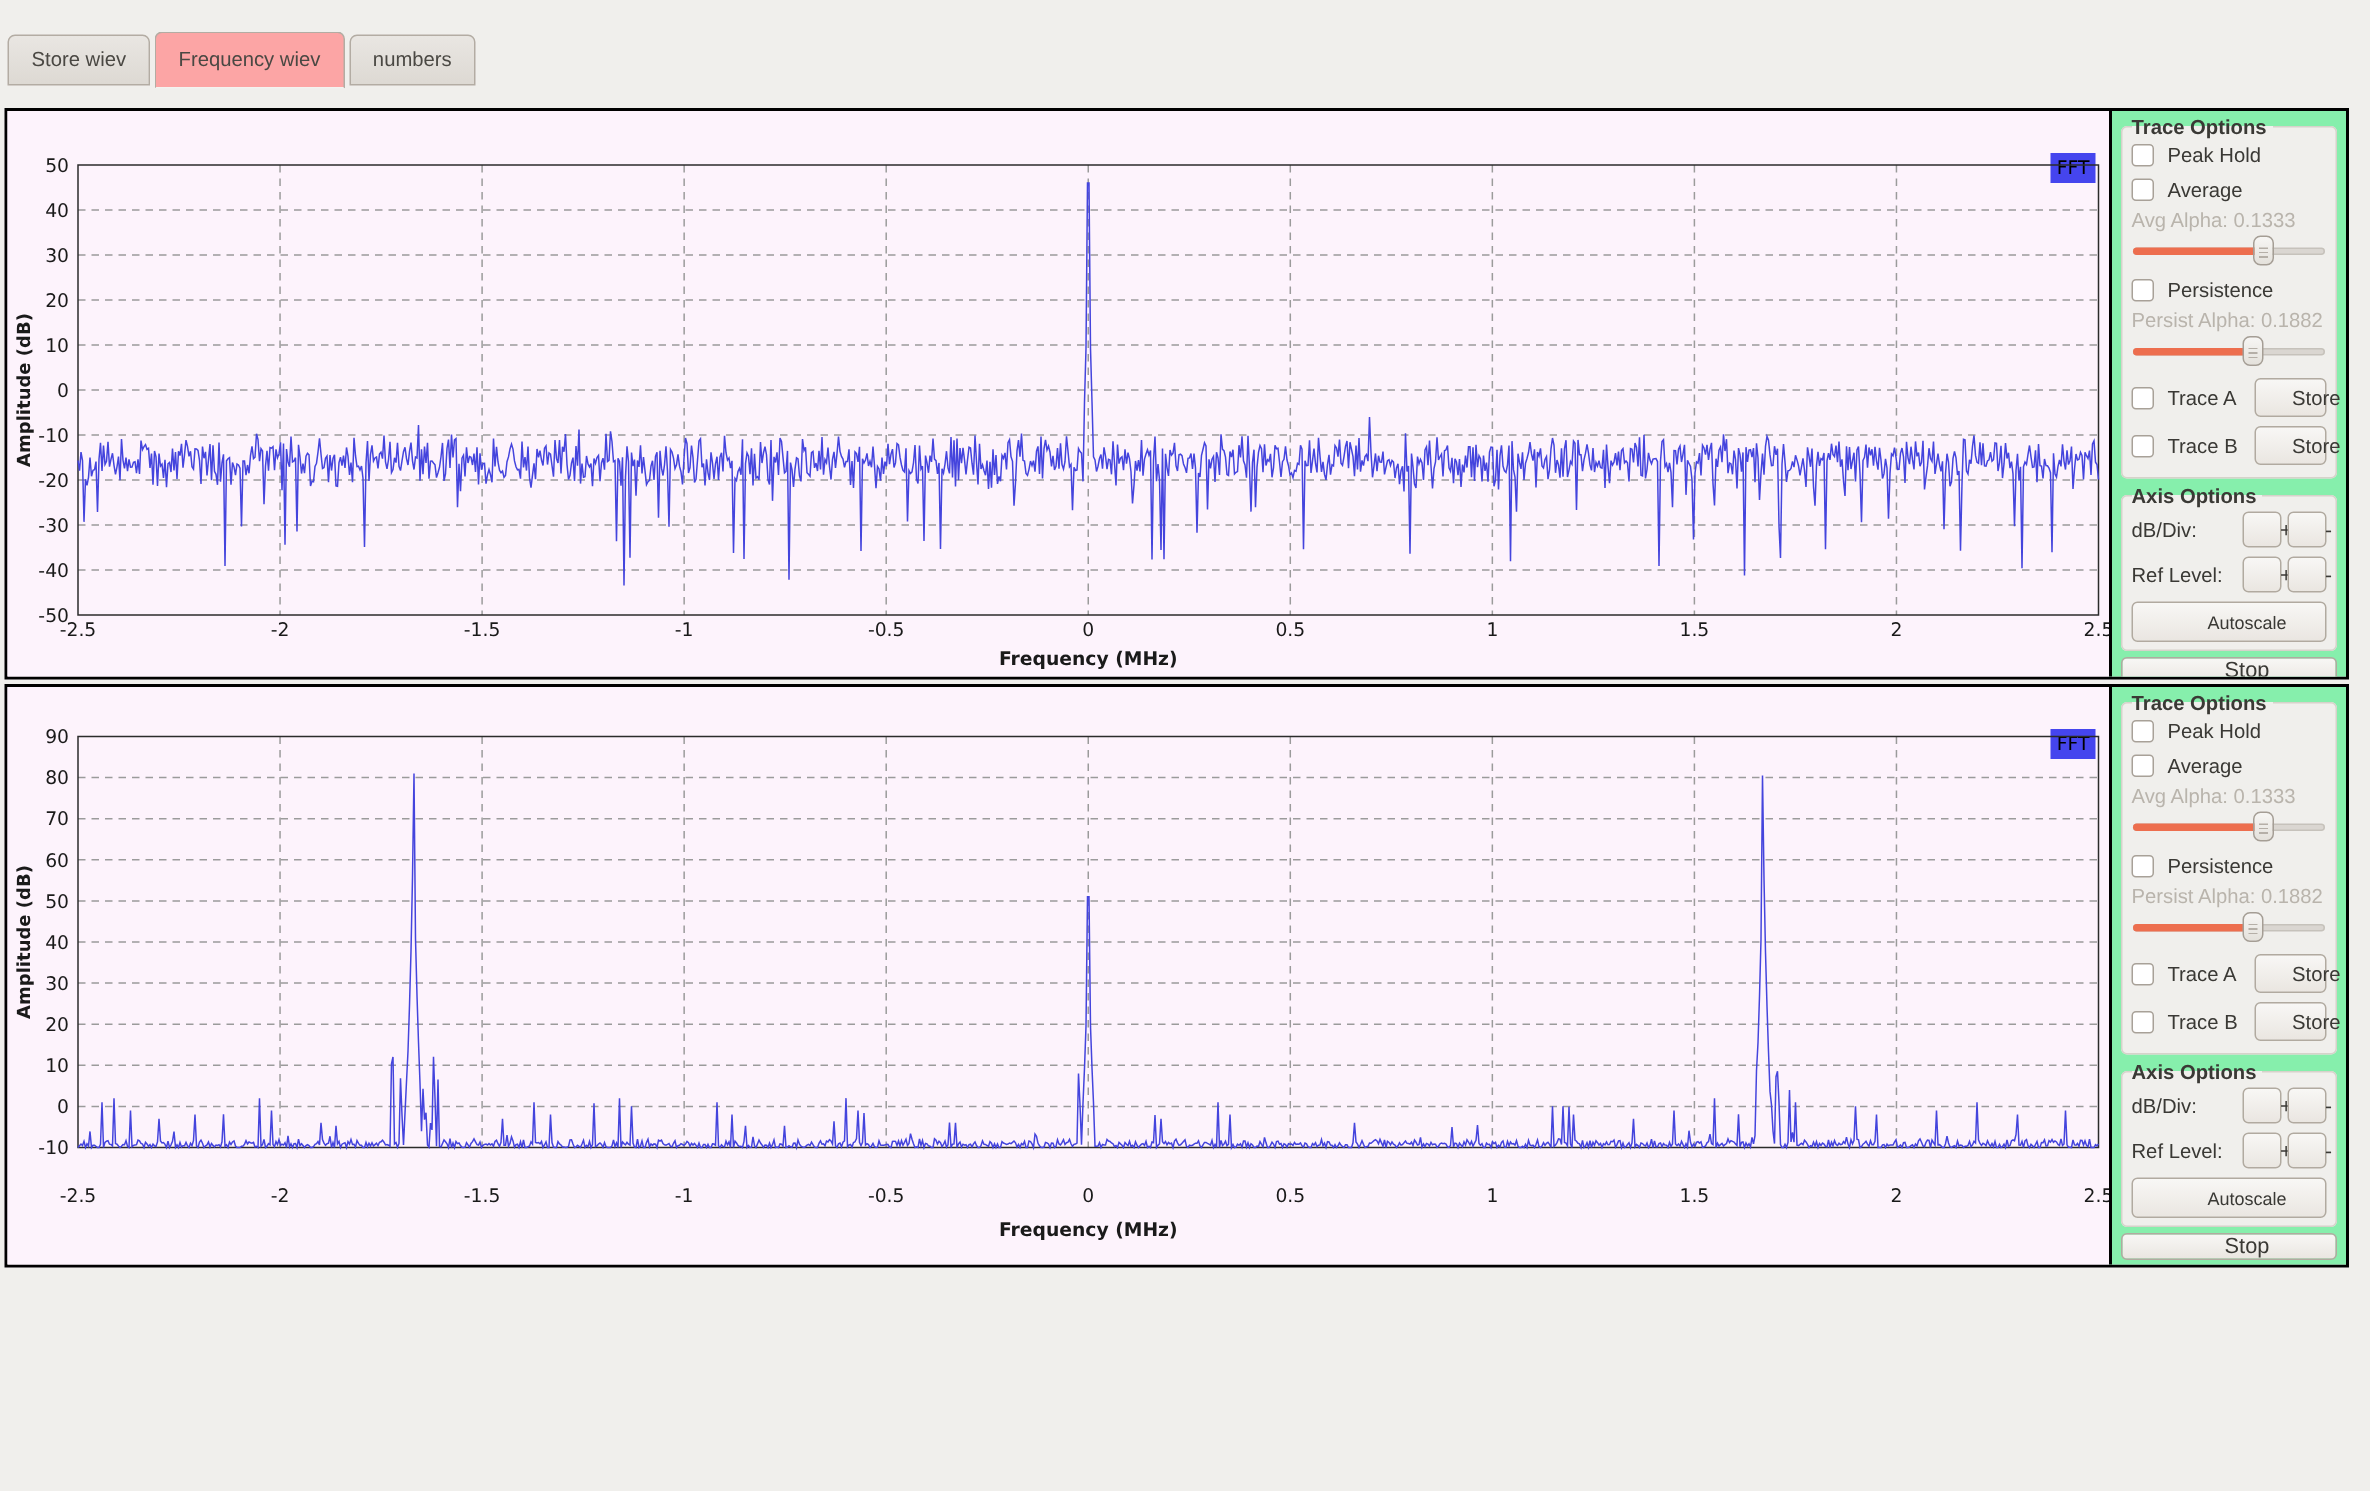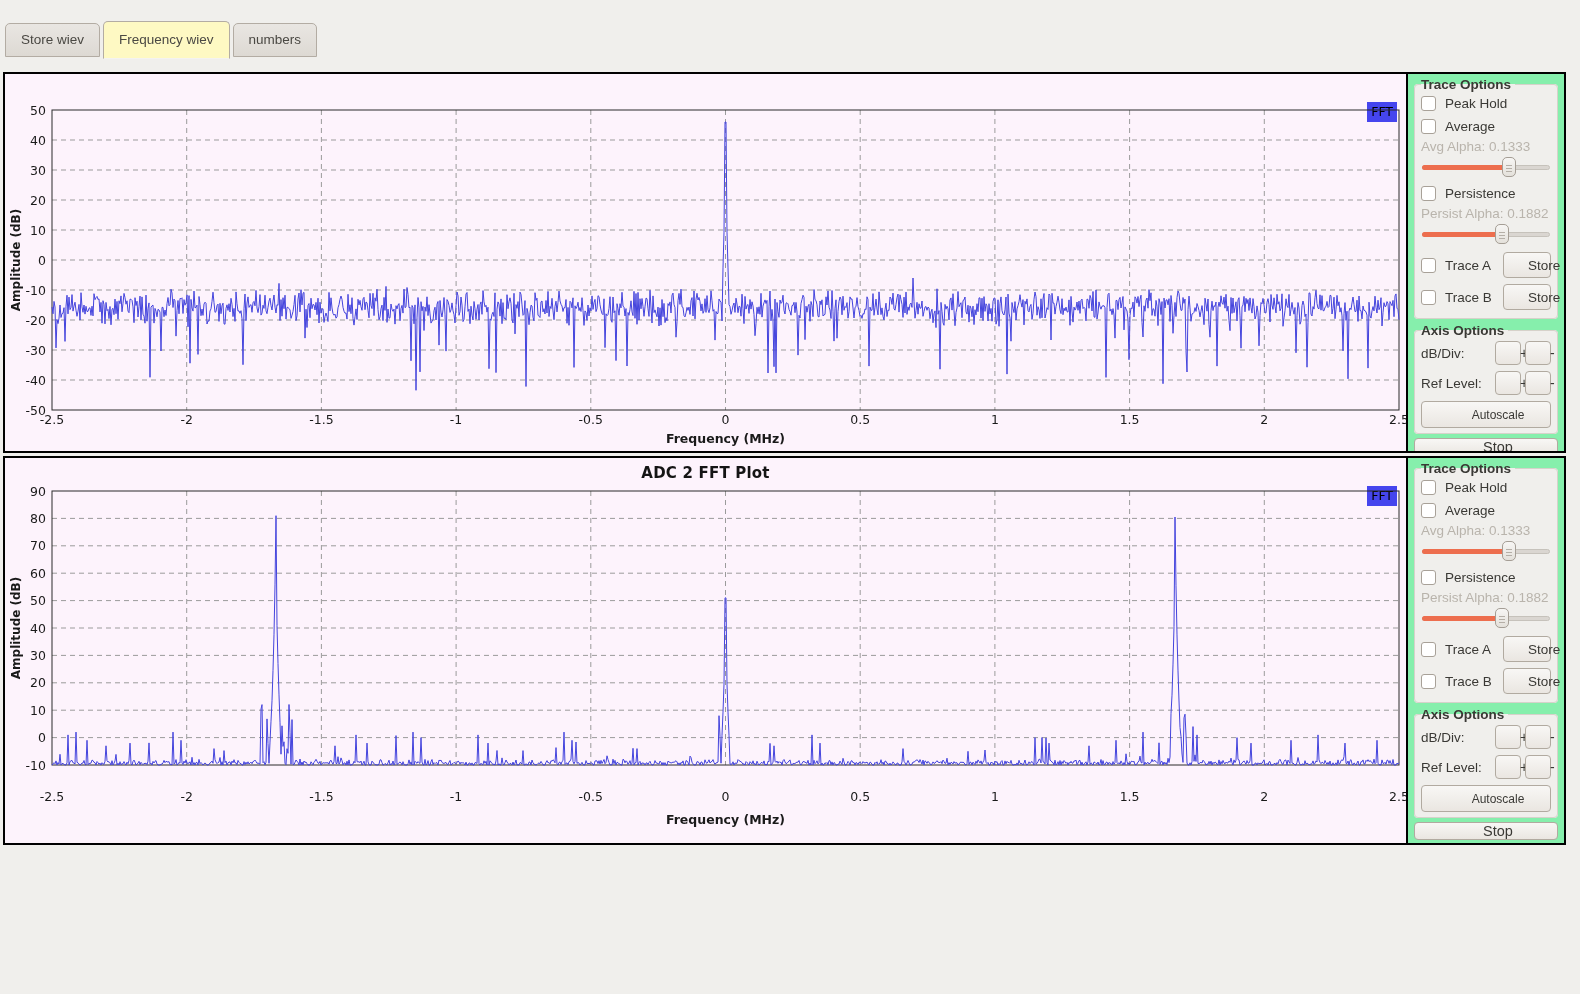--- a/index.html
+++ b/index.html
@@ -3,21 +3,21 @@
 <meta charset="utf-8">
 <style>
   * { margin:0; padding:0; box-sizing:border-box; }
   html,body { width:1580px; height:994px; background:#f0efec; font-family:"Liberation Sans",sans-serif; overflow:hidden; }
   .app { position:relative; width:1580px; height:994px; }
 
   
   .tabbar { position:absolute; top:20px; left:5px; right:0; height:37px; display:flex; align-items:flex-end; }
   .tab { font-size:13.5px; color:#4a4843; padding:8px 15px 9px; background:linear-gradient(#e9e6e2,#ddd9d3);
          border:1px solid #b3aca3; border-radius:5px 5px 0 0; margin-right:3px; cursor:default; white-space:nowrap; }
-  .tab.active { background:#fef9c3; padding:10px 15px 11px; position:relative; top:2px; border-bottom-color:#f4f3f0;margin-top:48px; }
+  .tab.active { background:#fca5a5; padding:10px 15px 11px; position:relative; top:2px; border-bottom-color:#f4f3f0;margin-top:48px; }
 
   
   .row { position:absolute; left:3px; width:1563px; border:2px solid #000; display:flex; background:#fdf3fc; }
   .row1 { top:72px;  height:381px; }
   .row2 { top:456px; height:389px; }
 
   .plot { flex:1; position:relative; background:#fdf3fc; }
   .plot-title { position:absolute; top:6px; left:0; width:100%; text-align:center; font-family:"DejaVu Sans",sans-serif;
                 font-weight:bold; font-size:15px; color:#141414; letter-spacing:.2px; }
   .fft-badge { position:absolute; top:7px; right:9px; background:#4545ee; color:#000;
@@ -178,21 +178,20 @@
         </div>
         <button class="autoscale">Autoscale</button>
       </fieldset>
 
       <button class="stop">Stop</button>
     </div>
   </div>
 
   <div class="row row2">
     <div class="plot">
-      <div class="plot-title">ADC 2 FFT Plot</div>
       <div class="fft-badge">FFT</div>
       <svg class="chart" preserveAspectRatio="none" viewBox="0 0 1401 385">
           <line x1="181.7" y1="33" x2="181.7" y2="307" stroke="#9b9b9b" stroke-dasharray="5 4"></line>
           <line x1="316.4" y1="33" x2="316.4" y2="307" stroke="#9b9b9b" stroke-dasharray="5 4"></line>
           <line x1="451.1" y1="33" x2="451.1" y2="307" stroke="#9b9b9b" stroke-dasharray="5 4"></line>
           <line x1="585.8" y1="33" x2="585.8" y2="307" stroke="#9b9b9b" stroke-dasharray="5 4"></line>
           <line x1="720.5" y1="33" x2="720.5" y2="307" stroke="#9b9b9b" stroke-dasharray="5 4"></line>
           <line x1="855.2" y1="33" x2="855.2" y2="307" stroke="#9b9b9b" stroke-dasharray="5 4"></line>
           <line x1="989.9" y1="33" x2="989.9" y2="307" stroke="#9b9b9b" stroke-dasharray="5 4"></line>
           <line x1="1124.6" y1="33" x2="1124.6" y2="307" stroke="#9b9b9b" stroke-dasharray="5 4"></line>

